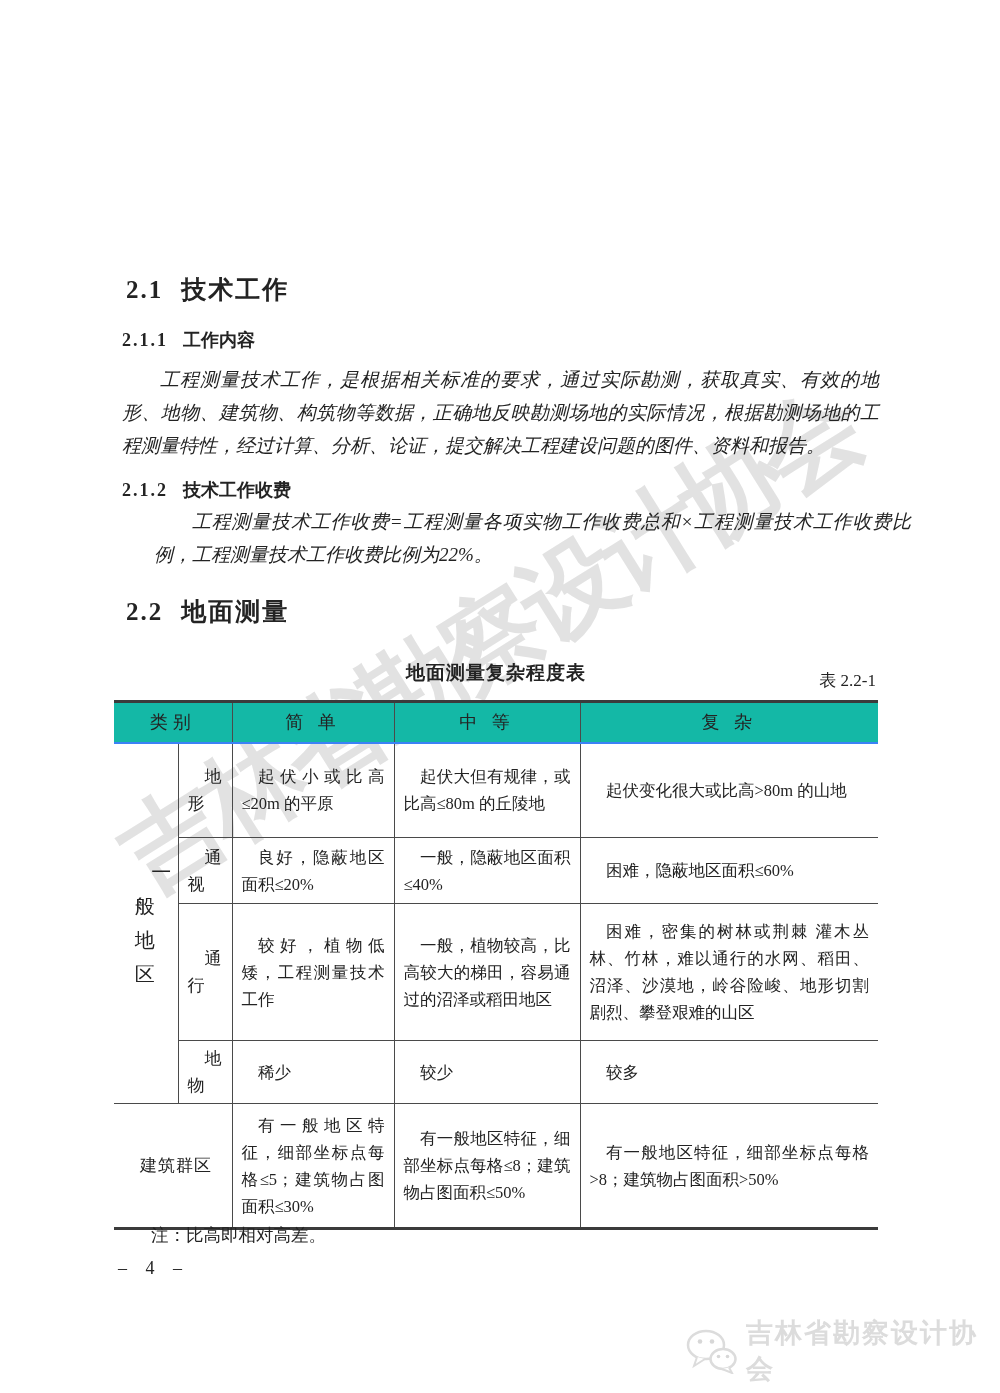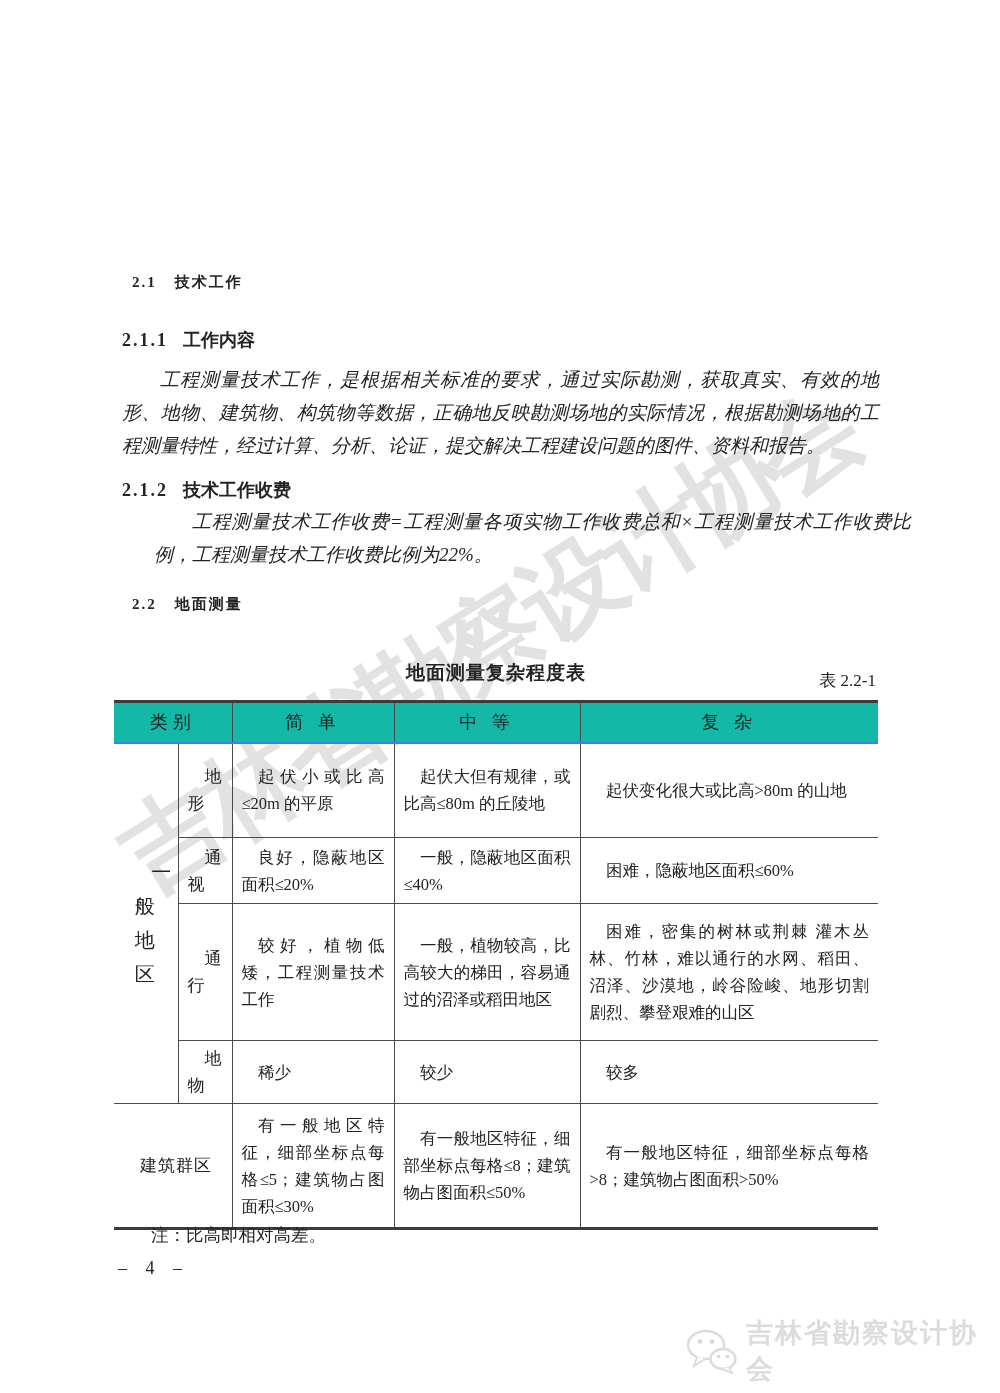--- a/index.html
+++ b/index.html
@@ -13,21 +13,21 @@
     font-size:100px;font-weight:bold;letter-spacing:-6px;line-height:100px;
     color:#d9d9d9;opacity:.75;white-space:nowrap;
     transform:rotate(-32deg);transform-origin:0 100%;
     pointer-events:none;
   }
   
   .chapter{position:absolute;top:166px;left:0;width:100%;text-align:center;
     font-weight:bold;font-size:28px;z-index:1;}
   .chapter .num{margin-right:28px;}
   .chapter .t{letter-spacing:27px;text-indent:0;}
-  .h-l2{position:absolute;left:132px;font-weight:bold;font-size:15px;z-index:1;}
+  .h-l2{position:absolute;left:126px;font-weight:bold;font-size:25px;z-index:1;}
   .h-l2 .num{margin-right:18px;letter-spacing:2px;}
   .h-l2 .t{letter-spacing:2px;}
   #h21{top:273px;} #h22{top:595px;}
   .h-l3{position:absolute;left:122px;font-weight:bold;font-size:18px;z-index:1;}
   .h-l3 .num{margin-right:15px;letter-spacing:2px;}
   #h211{top:328px;} #h212{top:478px;}
   .para{position:absolute;left:122px;width:757px;font-size:19px;line-height:33px;
     text-align:justify;text-indent:2em;z-index:1;font-style:italic;}
   #p211{top:363px;} #p212{top:505px;margin-left:32px;}
   

